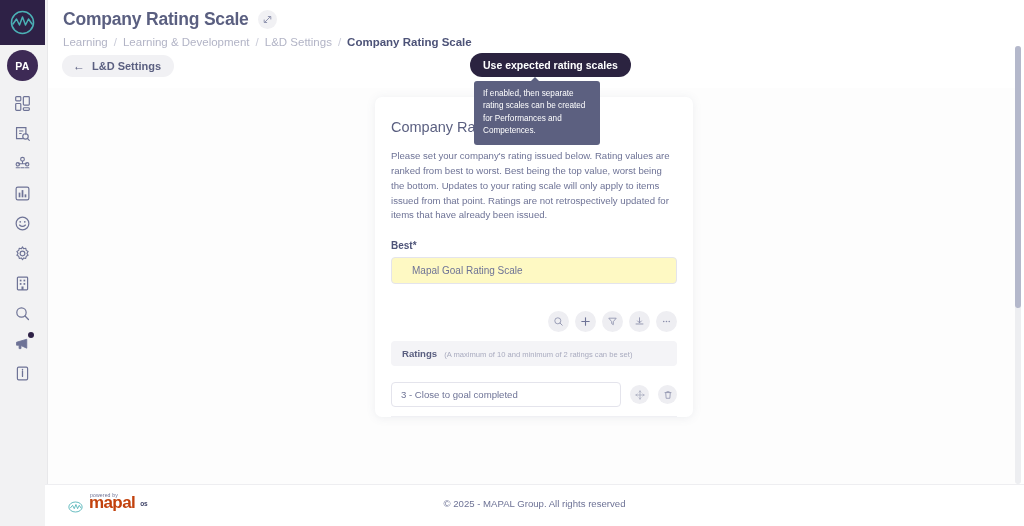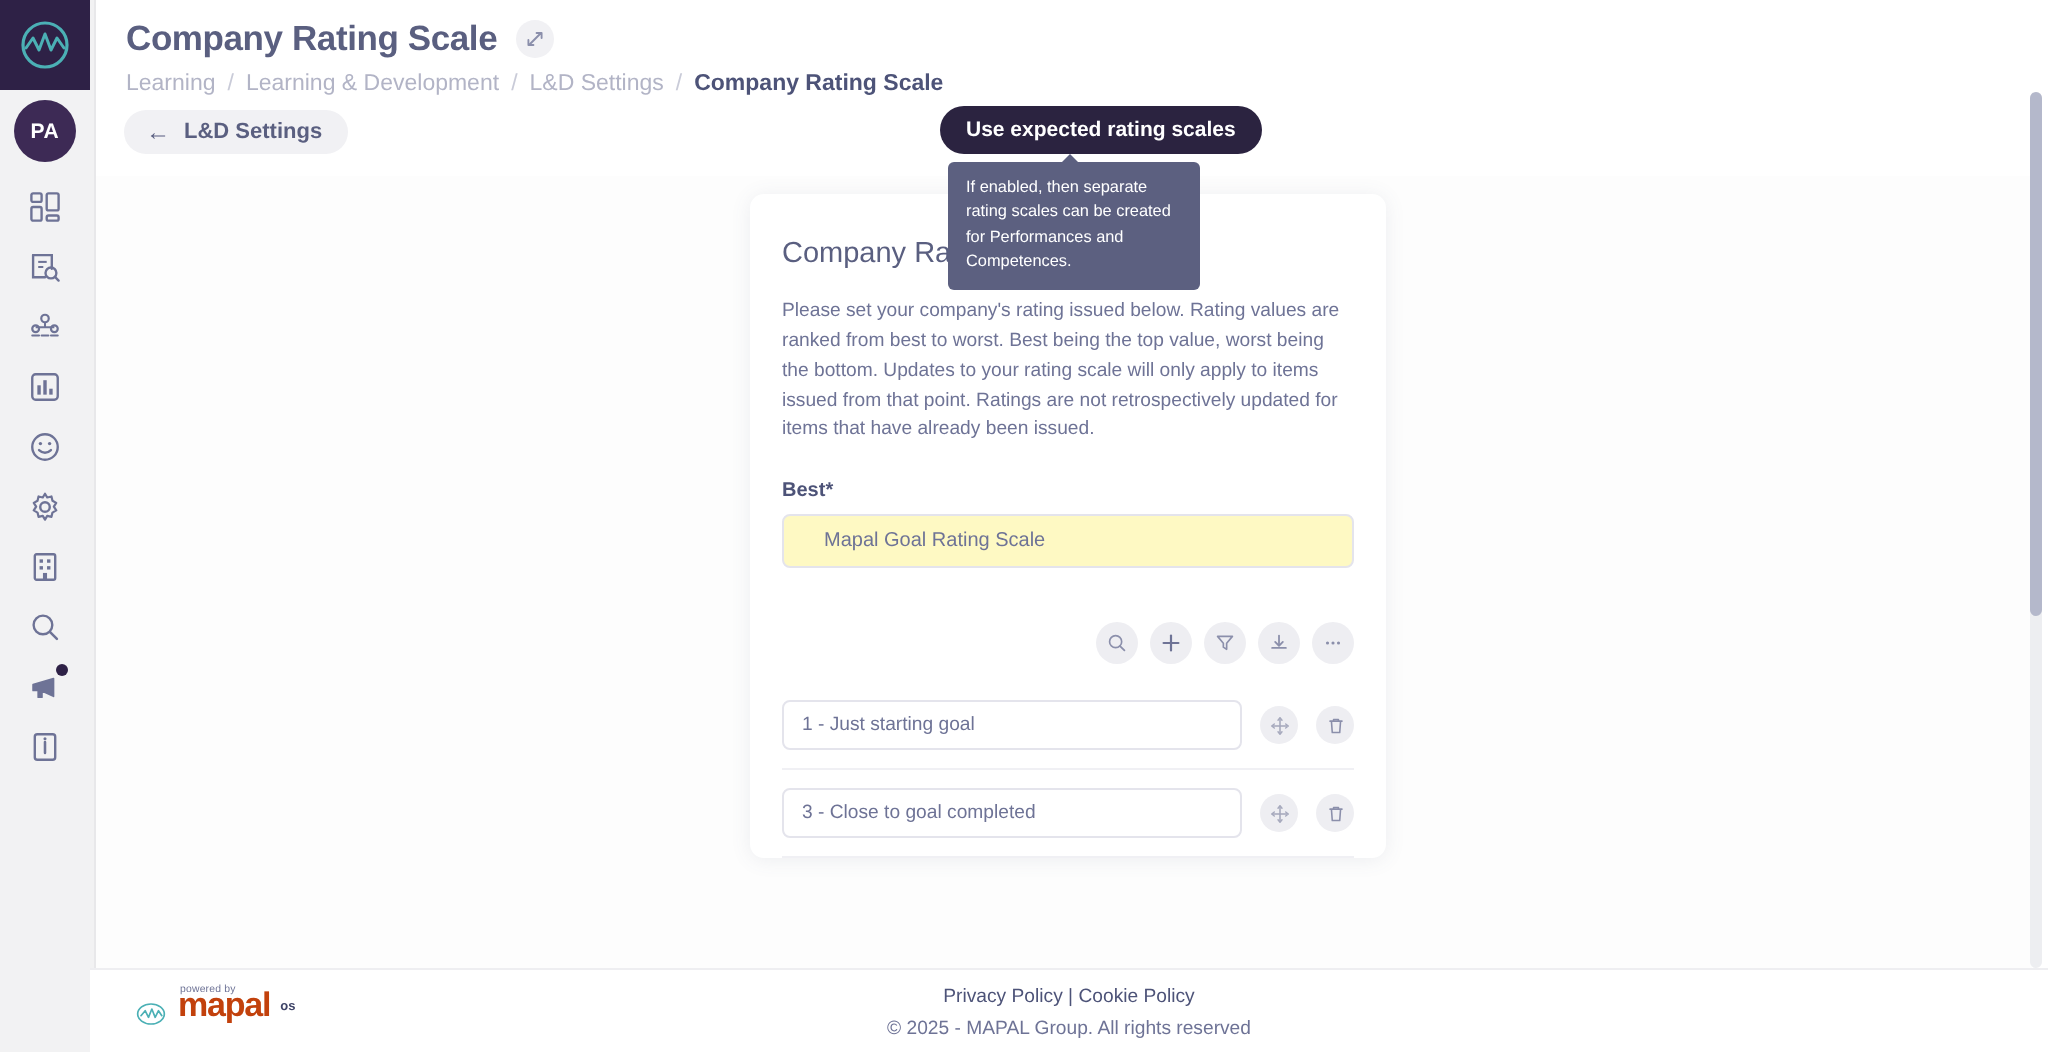--- a/index.html
+++ b/index.html
@@ -518,42 +518,27 @@
         </div>
         <div class="tool-btn">
           <svg width="11" height="11" viewBox="0 0 16 16">
             <circle cx="4" cy="8" r="1.15" fill="#8b8fab"></circle>
             <circle cx="8" cy="8" r="1.15" fill="#8b8fab"></circle>
             <circle cx="12" cy="8" r="1.15" fill="#8b8fab"></circle>
           </svg>
         </div>
       </div>
 
+      <div class="ratings-header">
+        <span class="ratings-title">Ratings</span>
+        <span class="ratings-hint">(A maximum of 10 and minimum of 2 ratings can be set)</span>
+      </div>
 
       <div>
 
-        <div class="rating-row">
-          <div class="rating-input">
-            <span>1 - Just starting goal</span>
-          </div>
-          <div class="row-btn">
-            <svg width="10" height="10" viewBox="0 0 14 14">
-              <line x1="7" y1="1.8" x2="7" y2="12.2" stroke="#a6a9bd" stroke-width="1.1"></line>
-              <line x1="1.8" y1="7" x2="12.2" y2="7" stroke="#a6a9bd" stroke-width="1.1"></line>
-              <path d="M7 1.2 L5.6 3 M7 1.2 L8.4 3 M7 12.8 L5.6 11 M7 12.8 L8.4 11 M1.2 7 L3 5.6 M1.2 7 L3 8.4 M12.8 7 L11 5.6 M12.8 7 L11 8.4" fill="none" stroke="#a6a9bd" stroke-width="1" stroke-linecap="round"></path>
-            </svg>
-          </div>
-          <div class="row-btn">
-            <svg width="10" height="10" viewBox="0 0 14 14">
-              <path d="M2.8 3.6 h8.4" stroke="#8b8fab" stroke-width="1.1" stroke-linecap="round"></path>
-              <path d="M5.3 3.6 V2.4 h3.4 v1.2" fill="none" stroke="#8b8fab" stroke-width="1.1" stroke-linejoin="round"></path>
-              <path d="M3.8 3.6 L4.4 11.6 h5.2 L10.2 3.6" fill="none" stroke="#8b8fab" stroke-width="1.1" stroke-linejoin="round"></path>
-            </svg>
-          </div>
-        </div>
 
 
         <div class="rating-row">
           <div class="rating-input">
             <span>3 - Close to goal completed</span>
           </div>
           <div class="row-btn">
             <svg width="10" height="10" viewBox="0 0 14 14">
               <line x1="7" y1="1.8" x2="7" y2="12.2" stroke="#a6a9bd" stroke-width="1.1"></line>
               <line x1="1.8" y1="7" x2="12.2" y2="7" stroke="#a6a9bd" stroke-width="1.1"></line>
@@ -582,22 +567,17 @@
       <svg width="15" height="12" viewBox="0 0 18 14">
         <ellipse cx="9" cy="7" rx="8" ry="6" fill="none" stroke="#4bb0b5" stroke-width="1"></ellipse>
         <path d="M3 8 L5.5 5 L7.5 9 L9.5 4 L11.5 9 L13.5 5 L15.5 8" fill="none" stroke="#4bb0b5" stroke-width="1" stroke-linecap="round" stroke-linejoin="round"></path>
       </svg>
       <span class="powered">powered by</span>
       <span class="mapal-word">mapal</span>
       <span class="mapal-os">os</span>
     </div>
 
     <div class="footer-center">
-      <div class="footer-links">
-        <span>Privacy Policy</span>
-        <span>|</span>
-        <span>Cookie Policy</span>
-      </div>
       <div class="footer-copy">© 2025 - MAPAL Group. All rights reserved</div>
     </div>
   </div>
 
 </div>
 
 </body></html>

